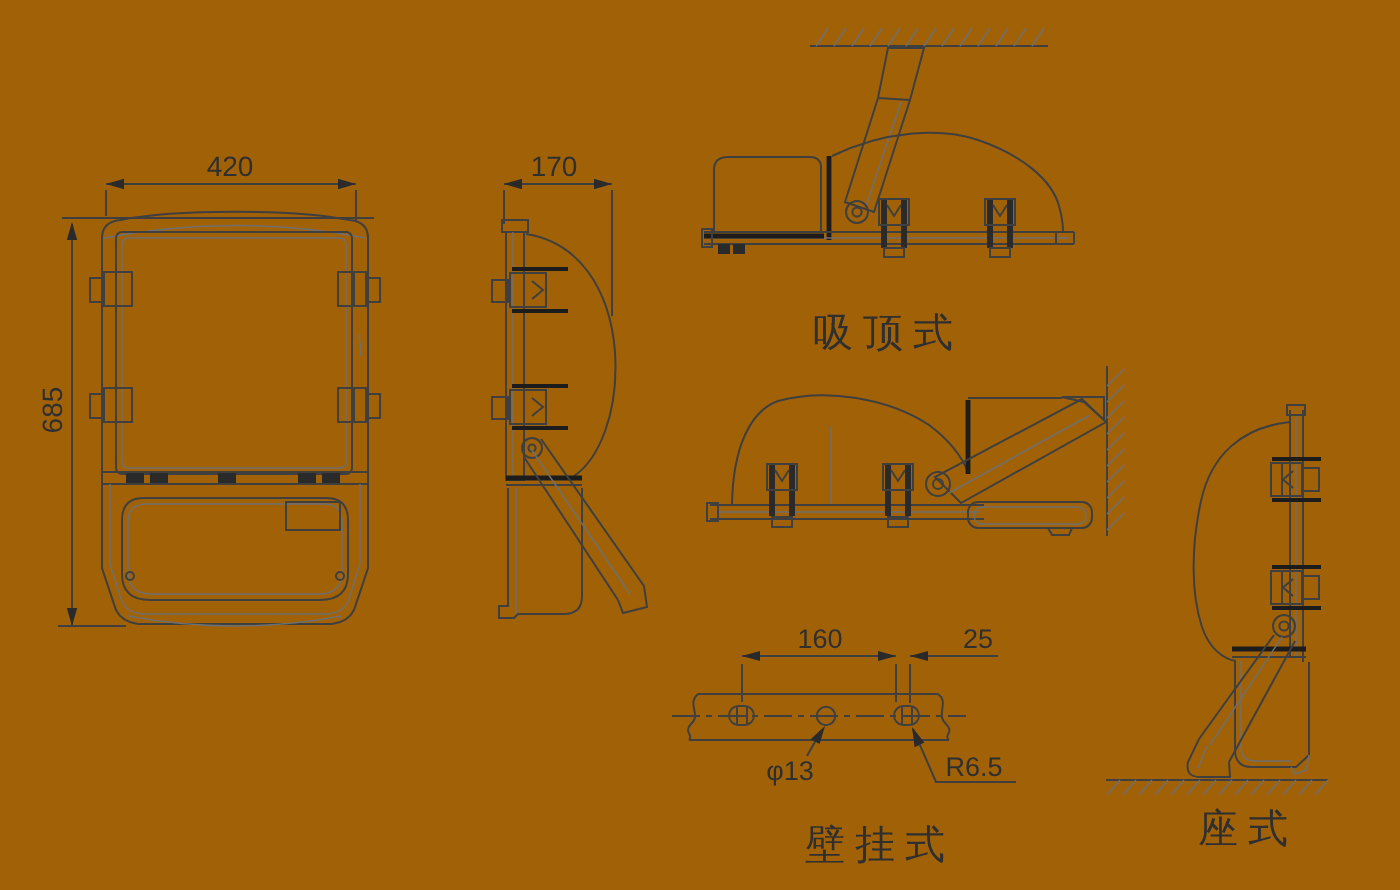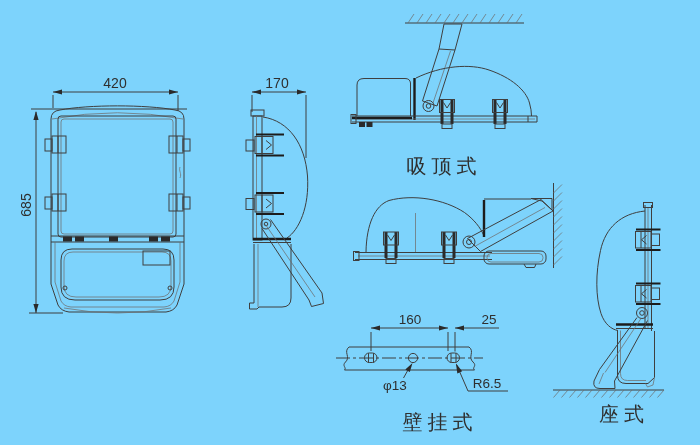--- a/index.html
+++ b/index.html
@@ -1,16 +1,16 @@
 <!DOCTYPE html>
 <html><head>
 <meta charset="utf-8">
 <style>
   html,body{margin:0;padding:0;background:#fff;}
-  .stage{width:700px;height:445px;background:#7dd3fc;position:relative;overflow:hidden;
+  .stage{width:700px;height:445px;background:#a16207;position:relative;overflow:hidden;
          font-family:"Liberation Sans", sans-serif;}
   svg{display:block;}
   .ln{stroke:#3f3f3f;stroke-width:1;fill:none;}
   .lt{stroke:#6f6f6f;stroke-width:.75;fill:none;}
   .bd{stroke:#1c1c1c;stroke-width:2.4;fill:none;}
   .bd2{stroke:#1c1c1c;stroke-width:2;fill:none;}
   .fl{fill:#2a2a2a;stroke:none;}
   .dim{font-family:"Liberation Sans", sans-serif;font-size:14px;fill:#2f2f2f;}
   .dims{font-family:"Liberation Sans", sans-serif;font-size:13.5px;fill:#2f2f2f;}
   .cjk{font-family:"Liberation Sans", sans-serif;font-size:20px;fill:#2f2f2f;letter-spacing:5px;}

